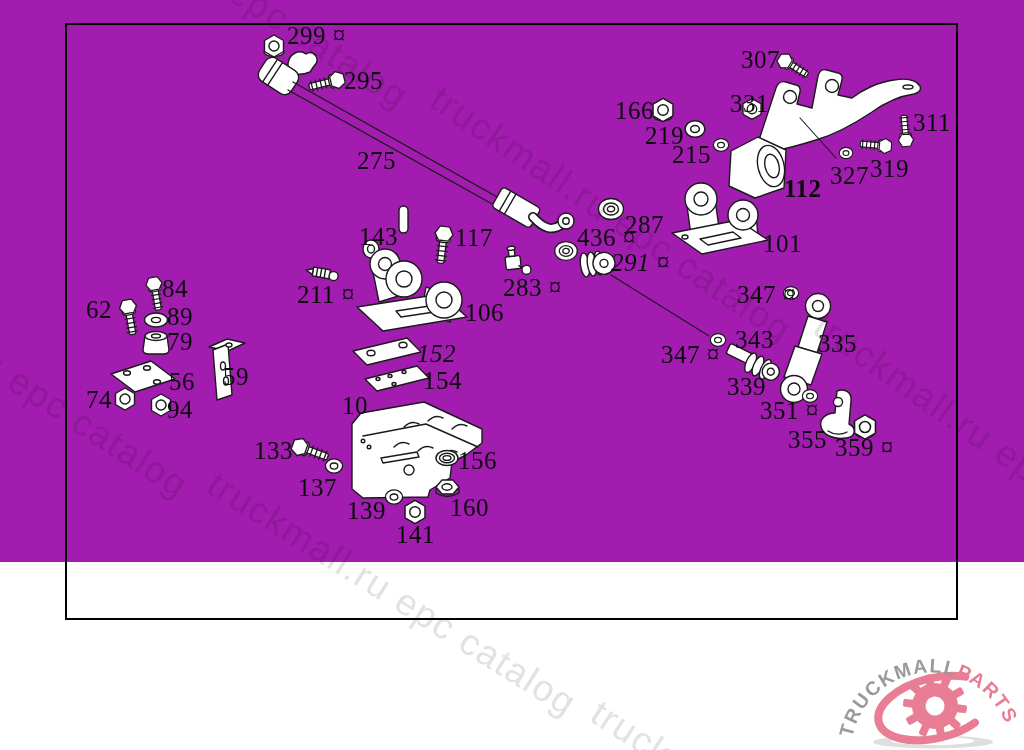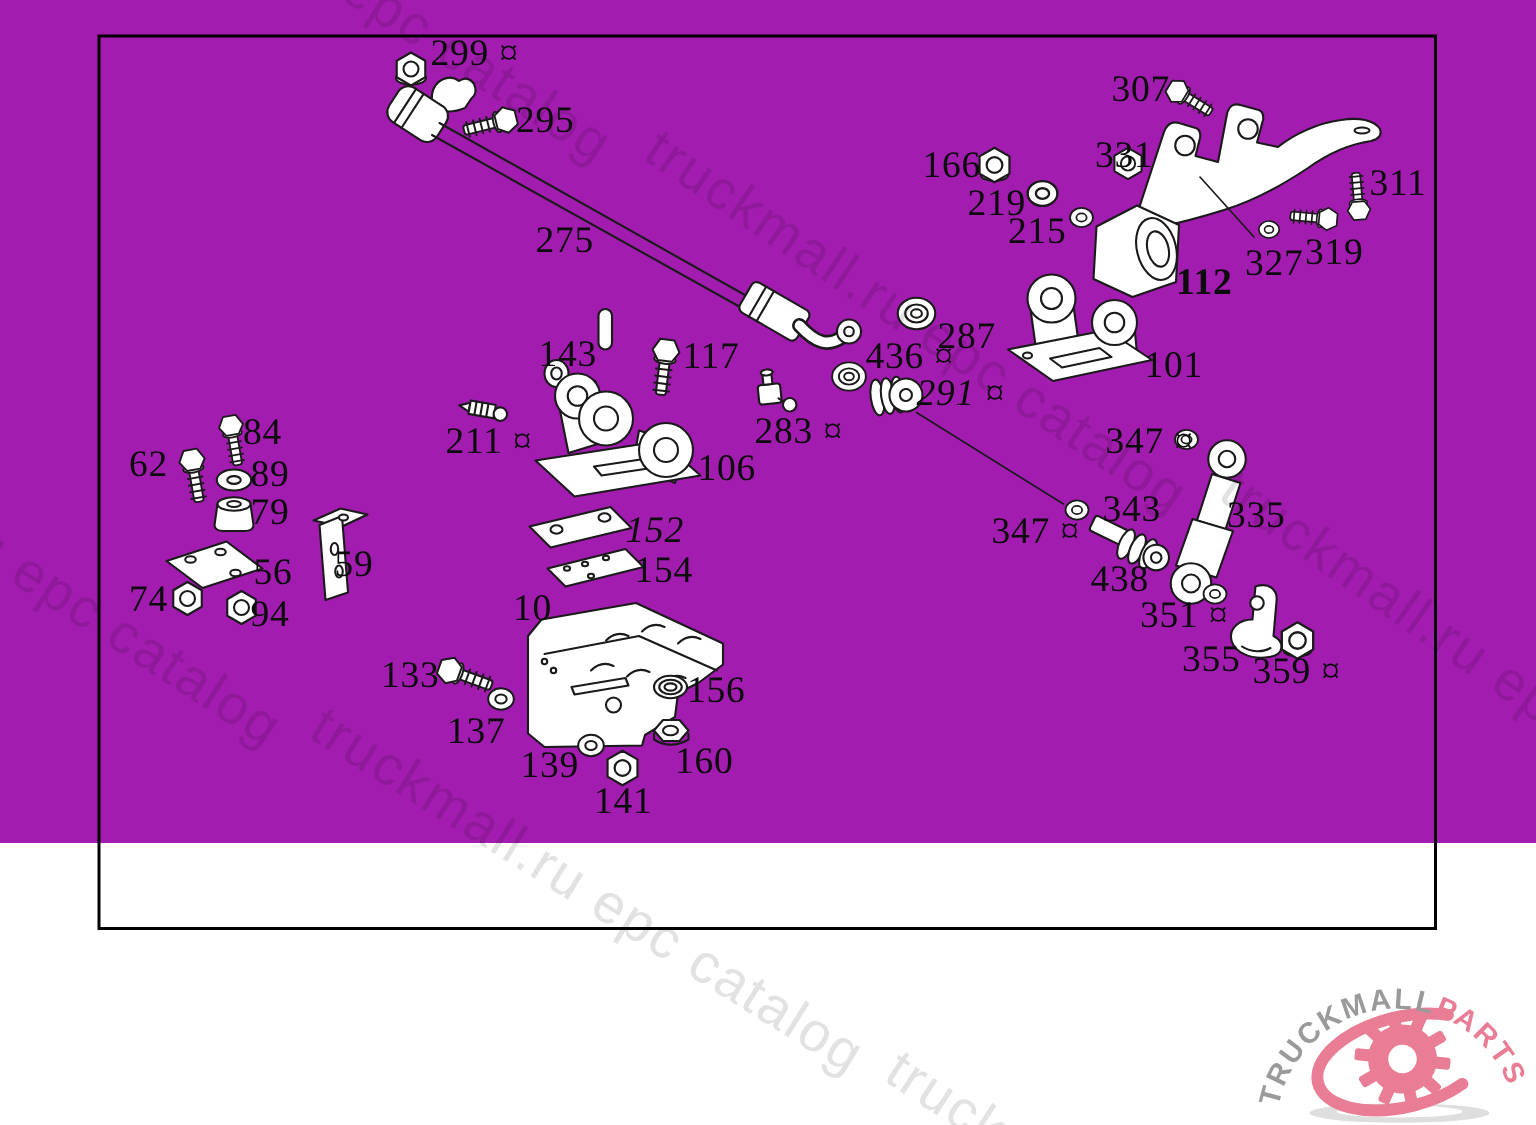--- a/index.html
+++ b/index.html
@@ -286,21 +286,21 @@
       <div class="part-label" style="left: 870px; top: 156px;">319</div>
       <div class="part-label" style="left: 784px; top: 176px; font-weight: bold;">112</div>
       <div class="part-label" style="left: 625px; top: 192px; margin-top: 20px;">287</div>
       <div class="part-label" style="left: 577px; top: 225px;">436 ¤</div>
       <div class="part-label" style="left: 503px; top: 275px;">283 ¤</div>
       <div class="part-label" style="left: 611px; top: 250px; font-style: italic;">291 ¤</div>
       <div class="part-label" style="left: 763px; top: 231px;">101</div>
       <div class="part-label" style="left: 737px; top: 282px;">347 ¤</div>
       <div class="part-label" style="left: 661px; top: 342px;">347 ¤</div>
       <div class="part-label" style="left: 735px; top: 327px;">343</div>
-      <div class="part-label" style="left: 727px; top: 374px;">438</div>
+      <div class="part-label" style="left: 727px; top: 374px;">339</div>
       <div class="part-label" style="left: 818px; top: 331px;">335</div>
       <div class="part-label" style="left: 760px; top: 398px;">351 ¤</div>
       <div class="part-label" style="left: 788px; top: 427px;">355</div>
       <div class="part-label" style="left: 835px; top: 435px;">359 ¤</div>
     </div>
 
   <div class="watermark-layer">
       <div class="watermark" style="left: 58px; top: -150px; transform: rotate(33deg); color: rgb(226, 226, 226);">truckmall.ru epc catalog</div>
       <div class="watermark" style="left: 446px; top: 78px; transform: rotate(34deg); color: rgb(226, 226, 226);">truckmall.ru epc catalog</div>
       <div class="watermark" style="left: -162px; top: 239px; transform: rotate(33deg); color: rgb(226, 226, 226);">truckmall.ru epc catalog</div>

